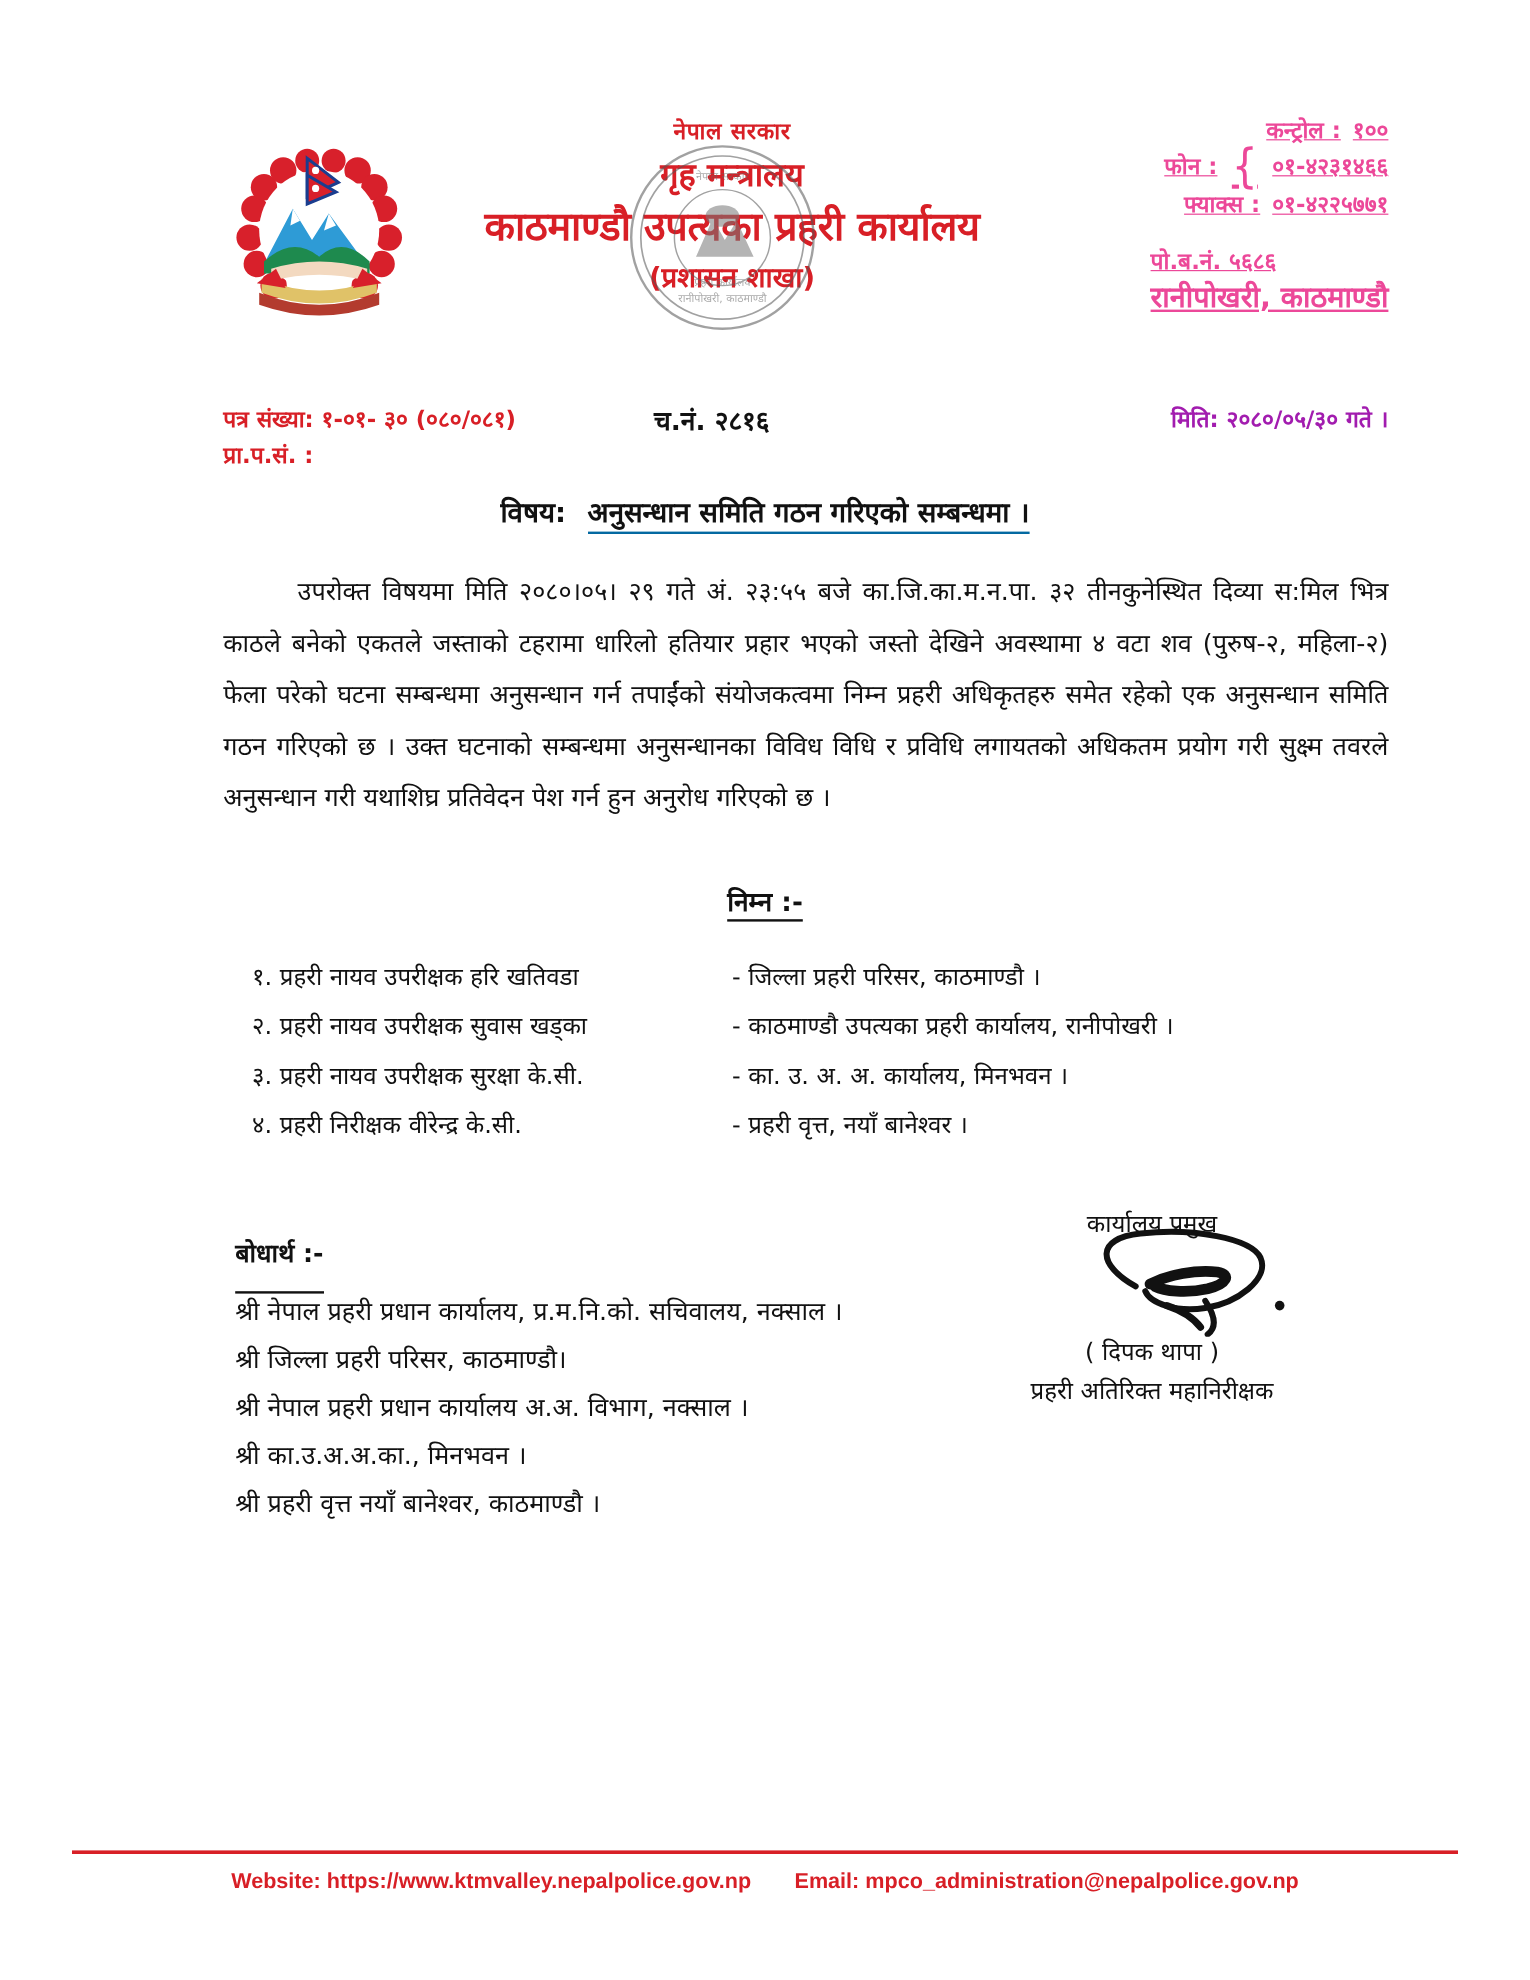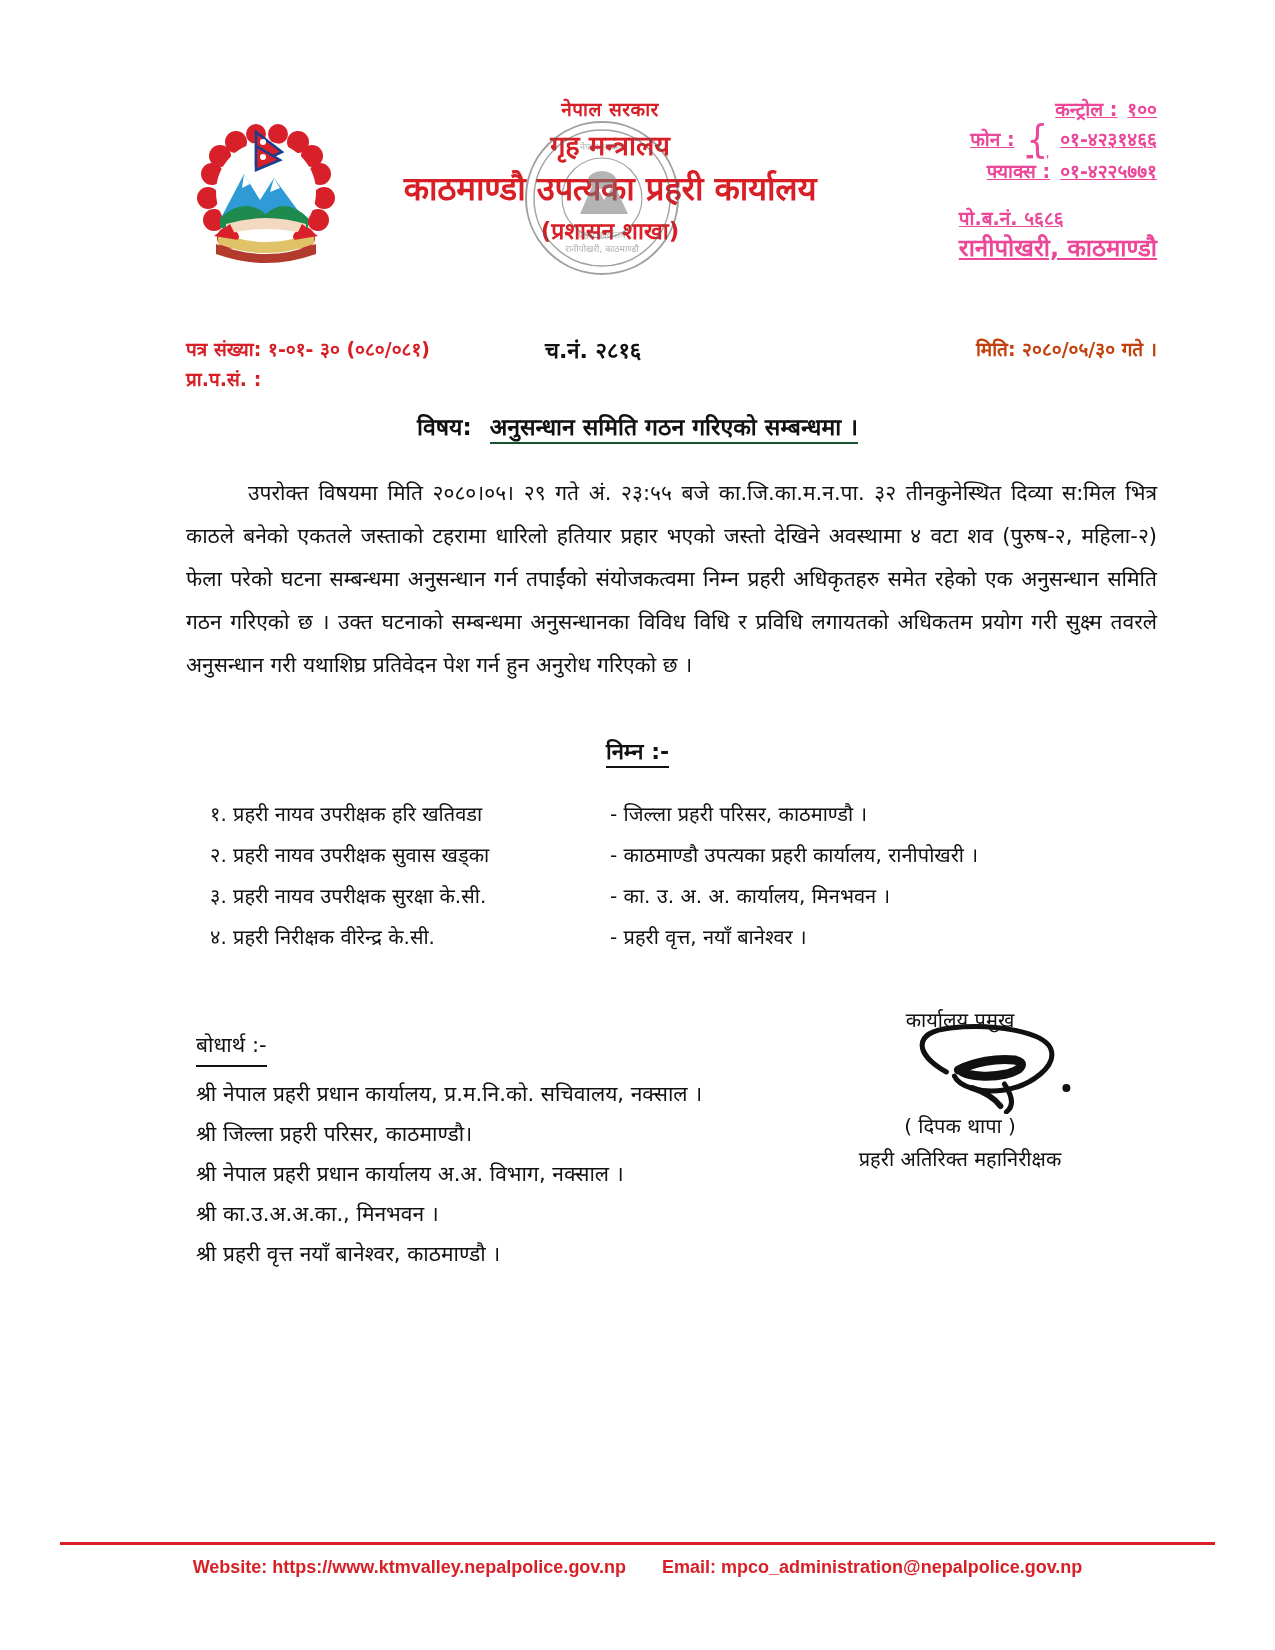--- a/index.html
+++ b/index.html
@@ -75,36 +75,36 @@
   .ref-left {
     position: absolute; left: 186px; top: 22px;
     color: #d81f26; font-weight: bold; font-size: 19px; white-space: nowrap;
   }
   .ref-mid {
     position: absolute; left: 545px; top: 20px;
     color: #111; font-weight: bold; font-size: 22px; white-space: nowrap;
   }
   .ref-right {
     position: absolute; right: 118px; top: 22px;
-    color: #c2410c; font-weight: bold; font-size: 19px; white-space: nowrap;
+    color: #a21caf; font-weight: bold; font-size: 19px; white-space: nowrap;
   }
   .ref-second {
     position: absolute; left: 186px; top: 52px;
     color: #d81f26; font-weight: bold; font-size: 19px;
   }
 
   
   .subject-wrap { text-align: center; margin-top: 30px; }
   .subject {
     display: inline-block; font-size: 23px; font-weight: bold; color: #111;
     white-space: nowrap;
   }
   .subject .sub-label { margin-right: 10px; }
   .subject .sub-text {
-    border-bottom: 2px solid #14532d; padding-bottom: 2px;
+    border-bottom: 2px solid #0369a1; padding-bottom: 2px;
   }
 
   
   .addressee { margin: 58px 0 0 186px; font-size: 22px; font-weight: bold; color: #111; line-height: 1.55; }
   .addressee .line2 { display: inline-block; border-bottom: 2px solid #111; padding-bottom: 1px; }
 
   
   .body-para {
     margin: 30px 118px 0 186px;
     font-size: 21px;
@@ -126,22 +126,22 @@
   .officers { margin: 32px 0 0 210px; font-size: 20px; color: #111; }
   .officer-row { display: flex; align-items: baseline; margin-bottom: 14px; }
   .officer-name { width: 400px; flex: 0 0 400px; white-space: nowrap; }
   .officer-post { white-space: nowrap; }
 
   
   .bottom { position: relative; margin-top: 64px; height: 300px; }
 
   .cc { position: absolute; left: 196px; top: 16px; font-size: 21px; color: #111; }
   .cc-title {
-    display: inline-block; font-weight: normal; font-size: 21px;
-    border-bottom: 2px solid #111; padding-bottom: 7px; margin-bottom: 12px;
+    display: inline-block; font-weight: bold; font-size: 21px;
+    border-bottom: 2px solid #111; padding-bottom: 18px; margin-bottom: 0;
   }
   .cc-item { margin-bottom: 12px; white-space: nowrap; }
 
   .sign-block {
     position: absolute; right: 150px; top: 0; width: 330px; text-align: center;
   }
   .sig-area { position: relative; height: 92px; }
   .sig-svg { position: absolute; left: 50%; top: 0; transform: translateX(-44%); }
   .sig-title {
     font-size: 20px; color: #111; position: relative; top: -8px;

